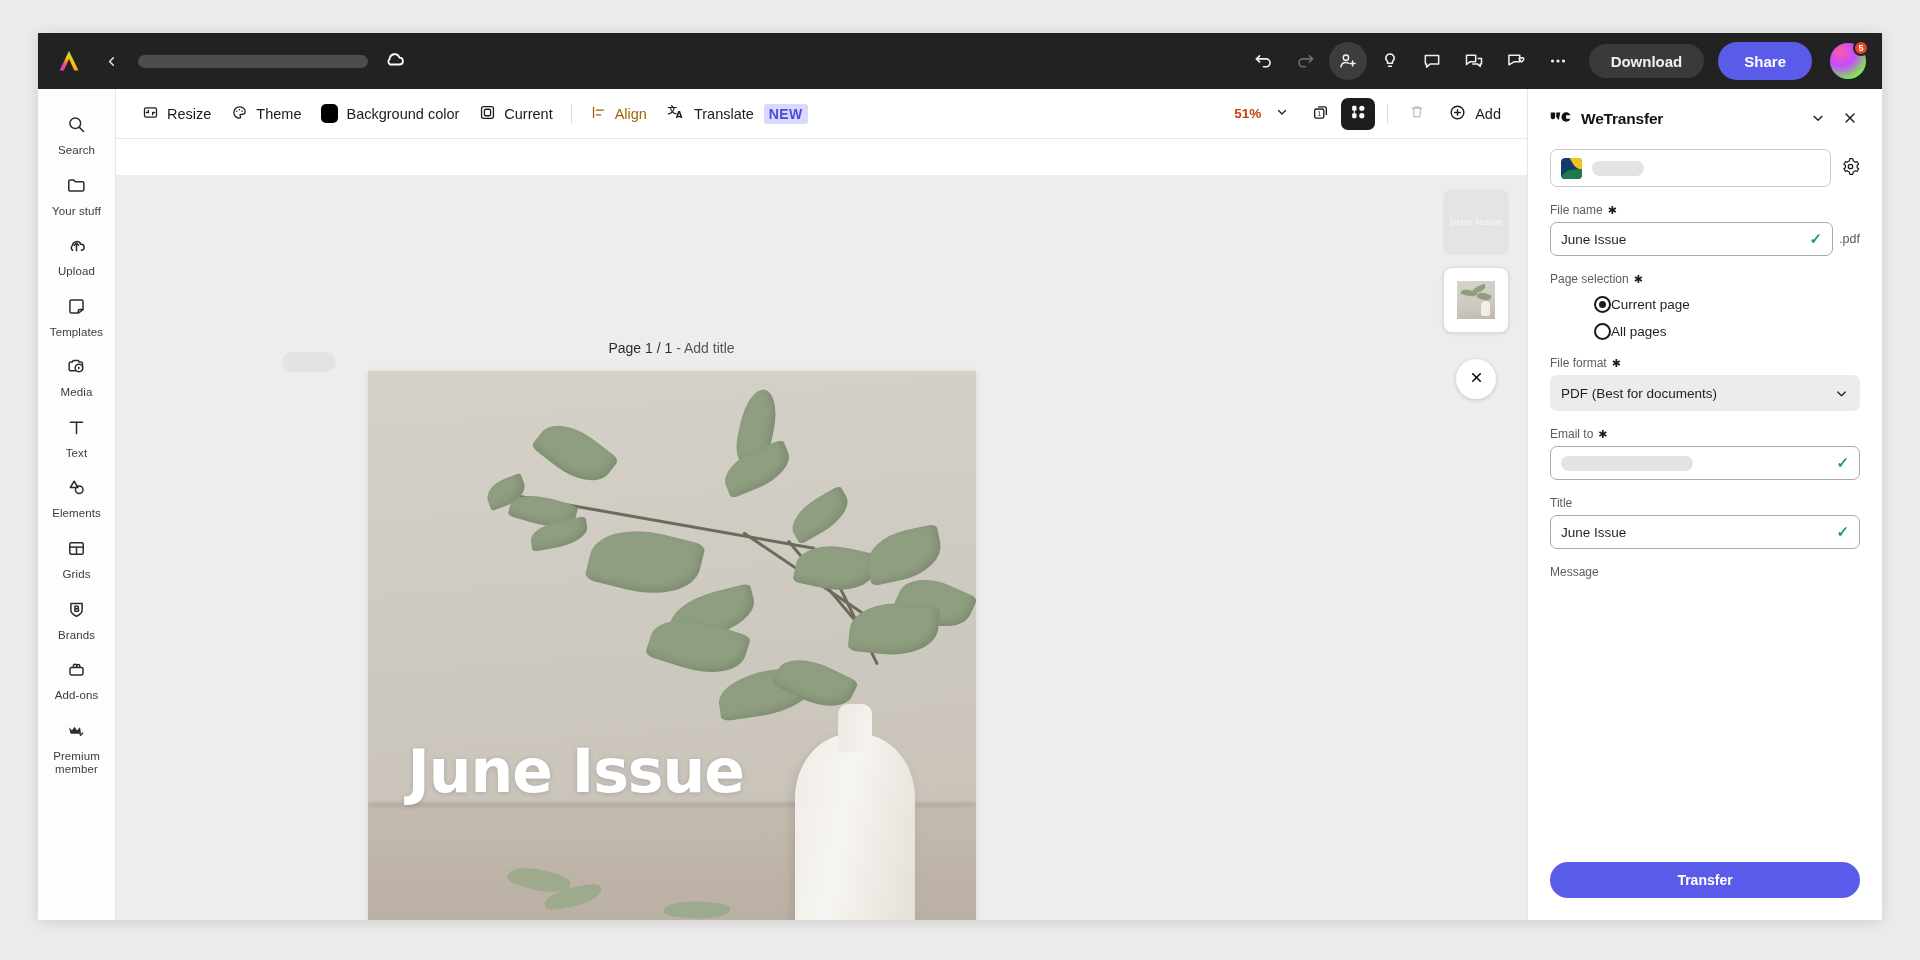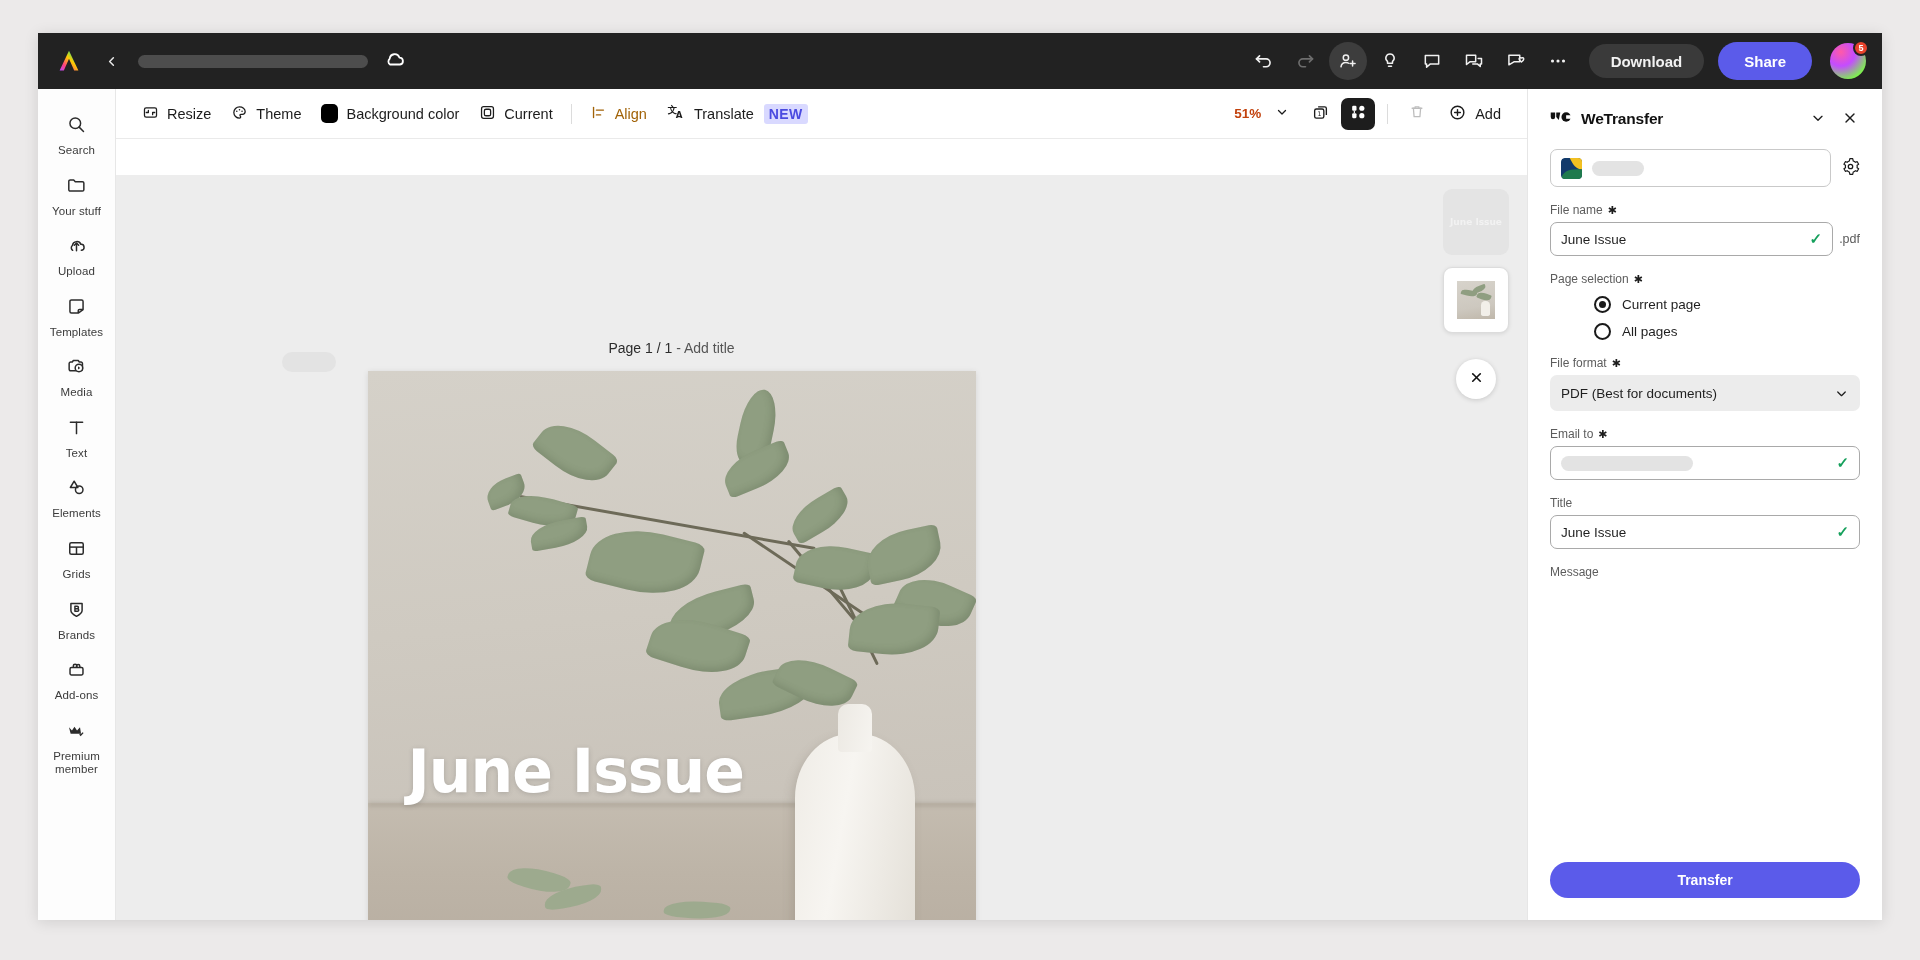--- a/index.html
+++ b/index.html
@@ -268,21 +268,21 @@
     flex: 1 1 auto; height: 34px; border: 1px solid #a9a9a9; border-radius: 7px;
     display: flex; align-items: center; padding: 0 10px;
     font-size: 13.5px; color: #1f1f1f; background: #fff; position: relative;
     cursor: text;
   }
   .txt-input .val { flex: 1 1 auto; }
   .redact-val { width: 132px; height: 15px; border-radius: 8px; background: #e3e3e3; }
   .check { color: #16a05c; font-size: 15px; font-weight: bold; margin-left: 6px; }
   .ext { font-size: 12.5px; color: #5a5a5a; }
 
-  .radio-row { display: flex; align-items: center; gap: 11px; margin-top: 10px; cursor: pointer; padding-left: 44px; }
+  .radio-row { display: flex; align-items: center; margin-top: 10px; cursor: pointer; padding-left: 44px; }
   .radio {
     width: 17px; height: 17px; border-radius: 50%; border: 2px solid #1a1a1a;
     display: flex; align-items: center; justify-content: center; flex: 0 0 17px;
   }
   .radio.on:after { content: ""; width: 7px; height: 7px; border-radius: 50%; background: #1a1a1a; }
   .radio-label { font-size: 13.5px; color: #1f1f1f; }
 
   .select-box {
     height: 36px; border-radius: 7px; background: #ececec;
     display: flex; align-items: center; padding: 0 11px;

